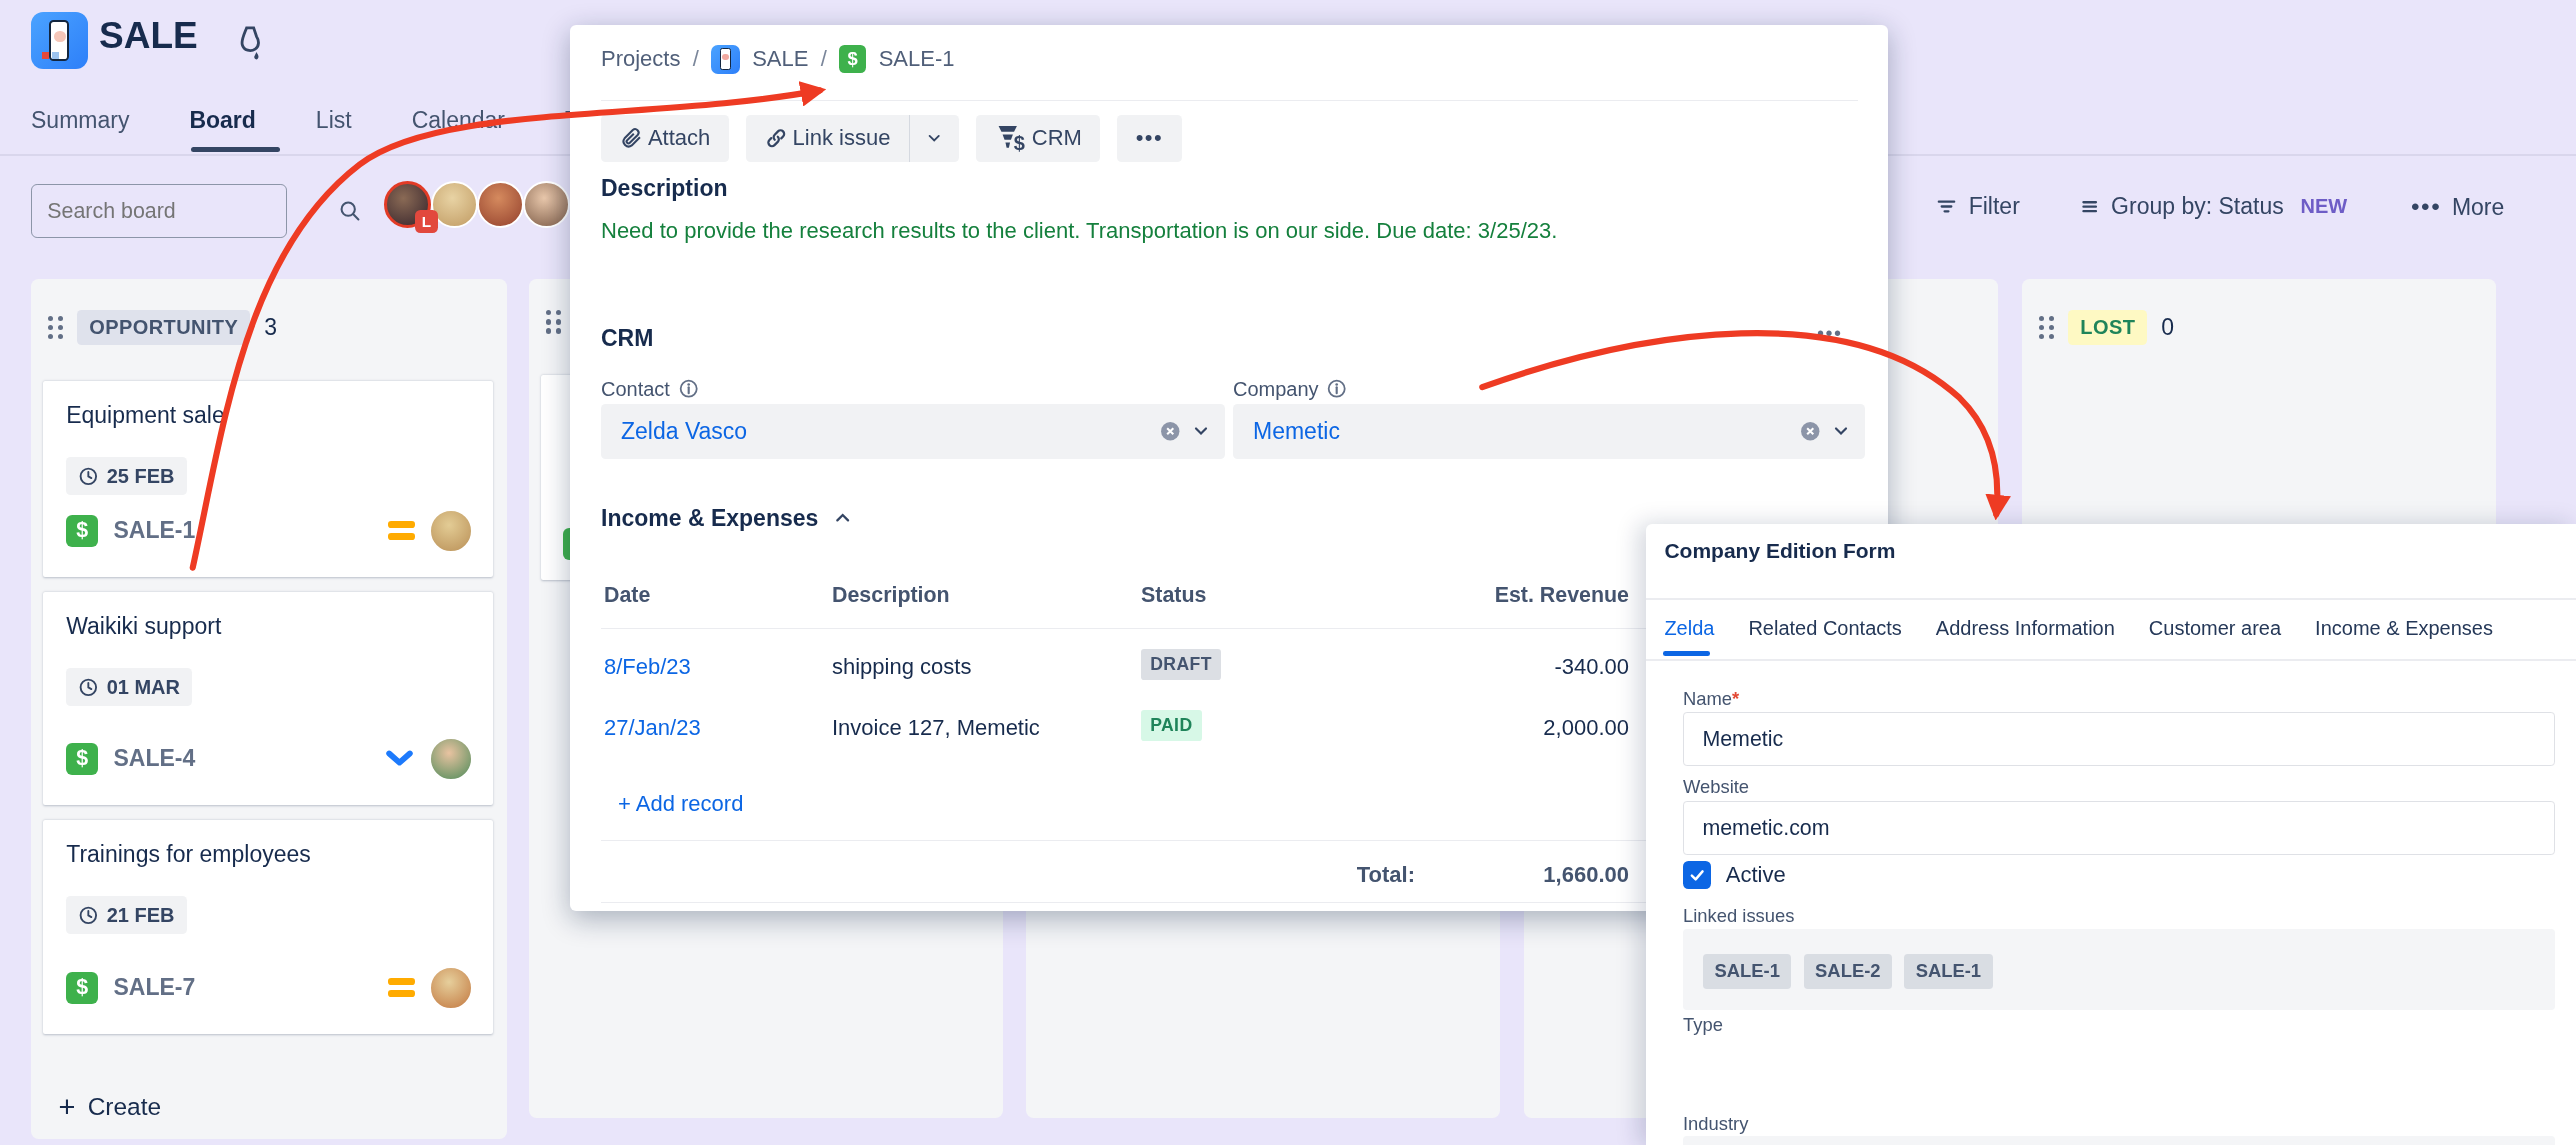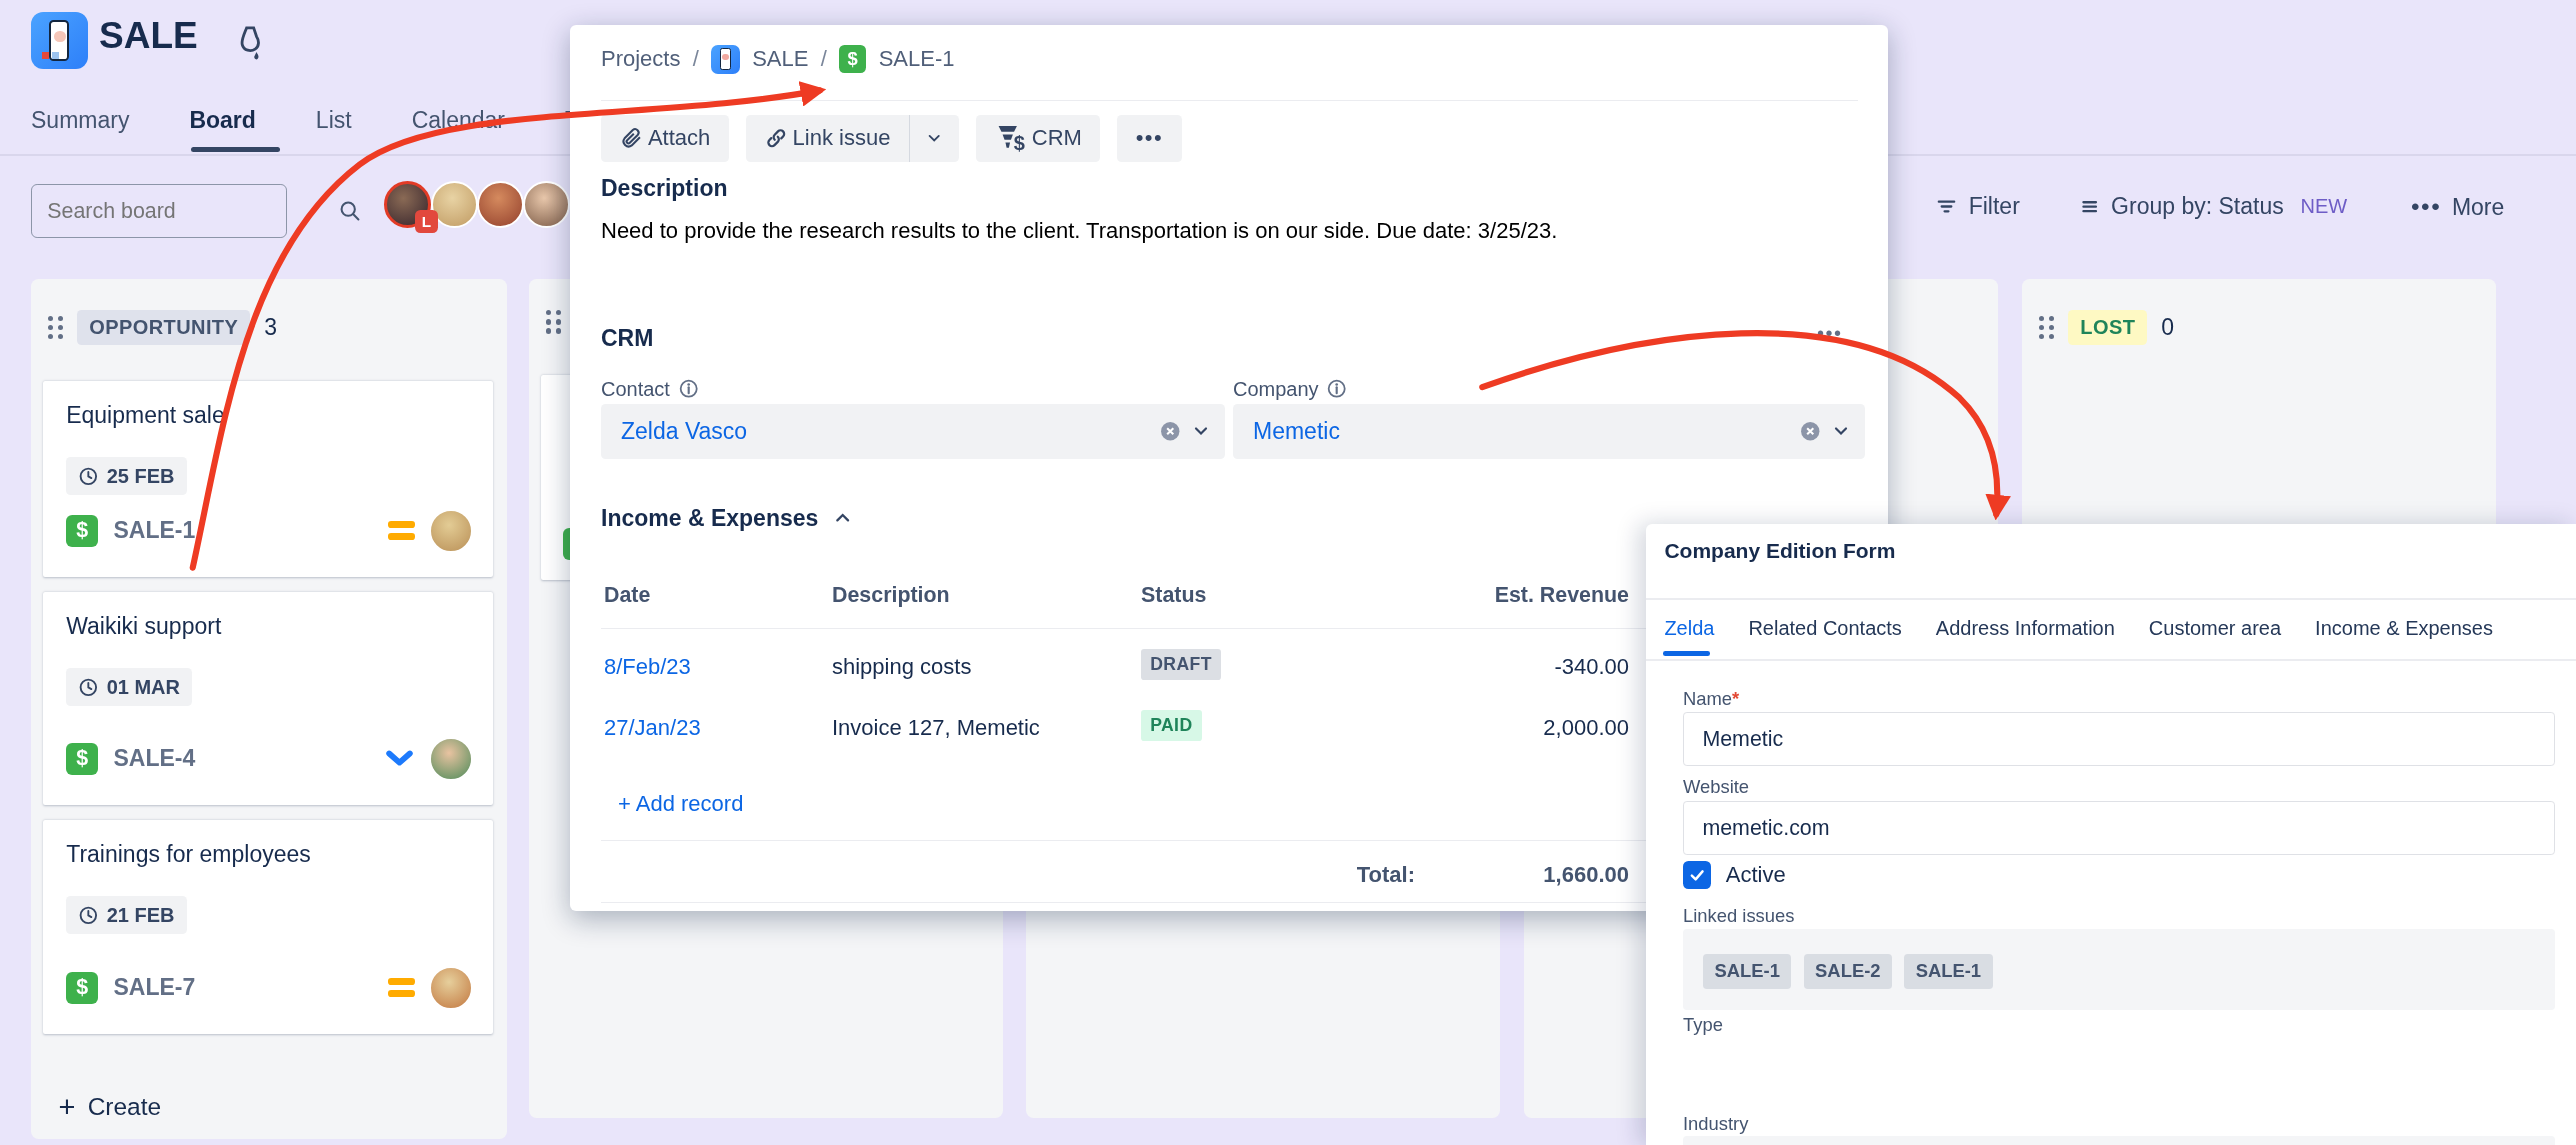--- a/index.html
+++ b/index.html
@@ -127,21 +127,21 @@
   </span>
   <span>Filter</span>
 </div>
 <div class="abs toolbtn" style="left:2079px;top:193px">
   <span>
     <svg width="21.4" height="21.4" viewBox="0 0 24 24" stroke="#344563" stroke-width="2.6" stroke-linecap="round">
         <path d="M5 7 H19 M5 12 H19 M5 17 H19"></path>
       </svg>
   </span>
   <span>Group by: Status</span>
-  <span style="color:#6E5DC6;font-weight:normal;font-size:20px;margin-left:6.1px">NEW</span>
+  <span style="color:#6E5DC6;font-weight:bold;font-size:20px;margin-left:6.1px">NEW</span>
 </div>
 <div class="abs toolbtn" style="left:2411px;top:193px">
   <span style="font-size:24.5px;letter-spacing:1.5px;color:#344563">•••</span>
   <span>More</span>
 </div>
 
 <div class="bcol" style="left:31px;top:279px;width:476px;height:860px">
   <div class="colhead">
     <span class="dots">
         <i></i>
@@ -310,21 +310,21 @@
         <span style="position:absolute;right:-3.1px;bottom:-1.5px;font-weight:bold;font-size:20px;color:#344563">$</span>
       </span>
       <span style="margin-left:6.1px">CRM</span>
     </div>
     <div class="btn">
       <span style="letter-spacing:1.5px">•••</span>
     </div>
   </div>
 
   <div class="abs h2" style="left:31px;top:150px">Description</div>
-  <div class="abs" style="left:31px;top:193px;width:1239px;font-size:22px;color:#000000">Need to provide the research results to the client. Transportation is on our side. Due date: 3/25/23.</div>
+  <div class="abs" style="left:31px;top:193px;width:1239px;font-size:22px;color:#15803d">Need to provide the research results to the client. Transportation is on our side. Due date: 3/25/23.</div>
 
   <div class="abs h2" style="left:31px;top:300px">CRM</div>
   <div class="abs" style="left:1247px;top:297px;font-size:20px;color:#626F86;letter-spacing:1.5px;cursor:pointer">•••</div>
 
   <div class="abs fldlabel" style="left:31px;top:353px">
     <span>Contact</span>
     <span>
         <svg width="21.4" height="21.4" viewBox="0 0 24 24">
           <circle cx="12" cy="12" r="9" fill="none" stroke="#626F86" stroke-width="2"></circle>
           <path d="M12 10.5 V17" stroke="#626F86" stroke-width="2.4" stroke-linecap="round"></path>

